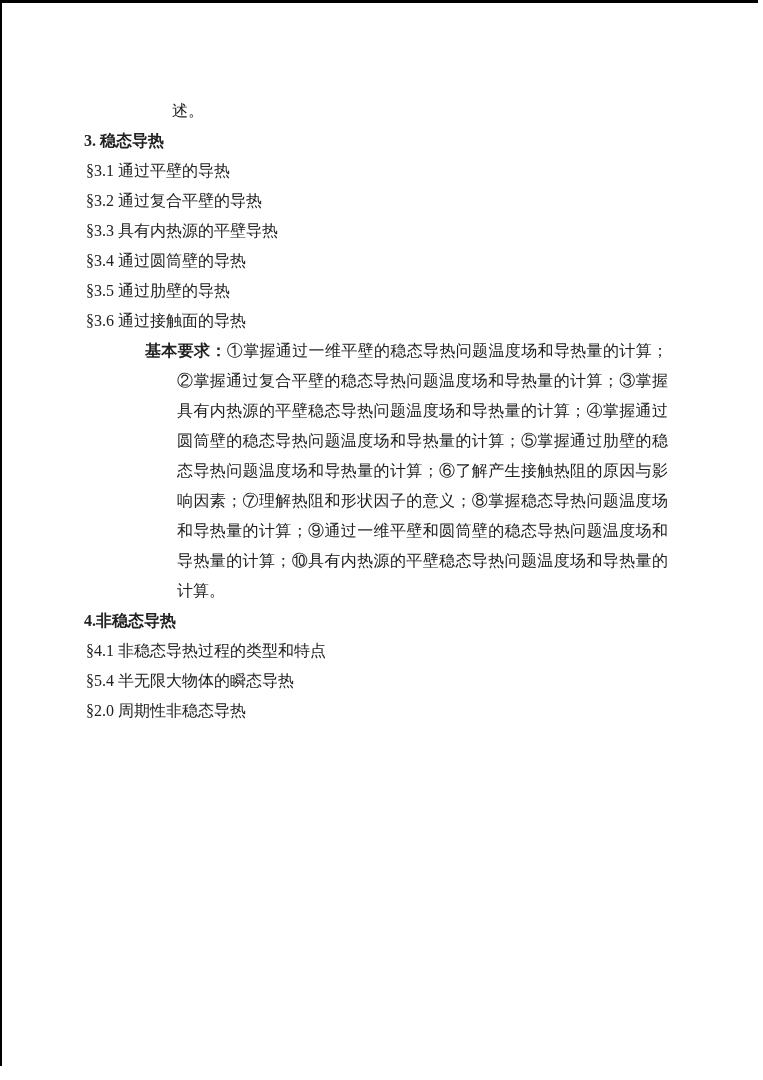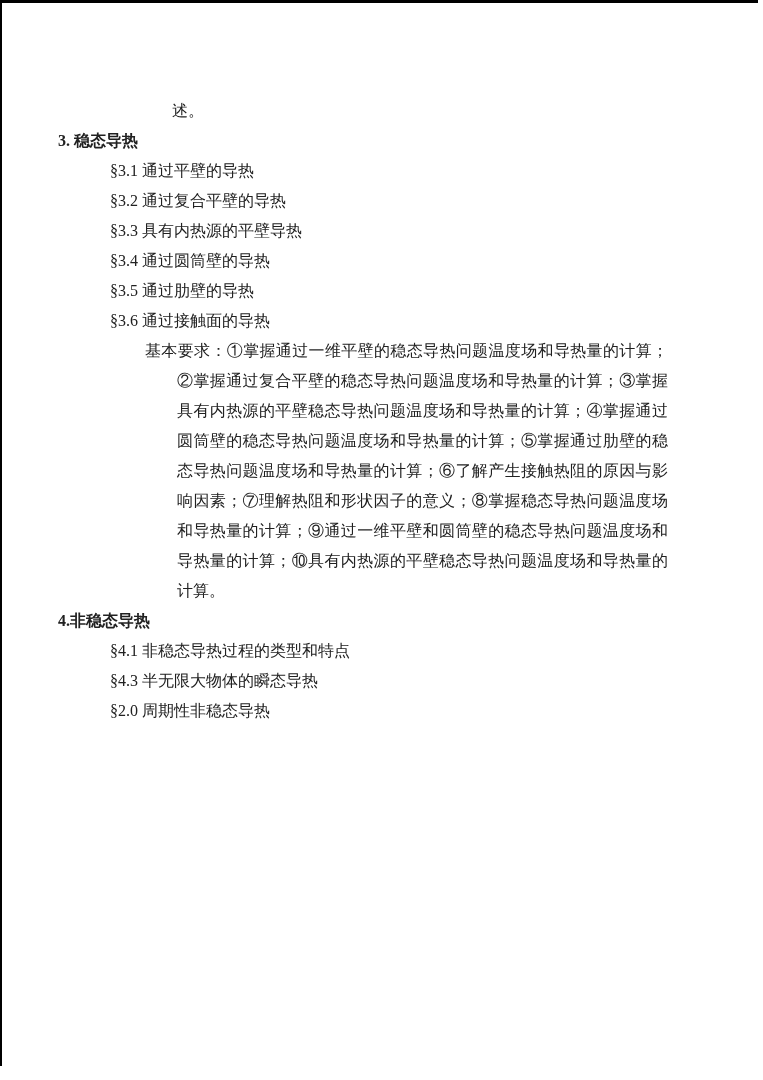--- a/index.html
+++ b/index.html
@@ -29,29 +29,29 @@
   }
   .content {
     position: absolute;
     top: 96px;
     left: 0;
     width: 763px;
     font-size: 16px;
     line-height: 30px;
   }
   .cont-line   { margin-left: 172px; }
-  .sec-heading { margin-left: 58px; font-weight: bold; }
-  .topic       { margin-left: 110px; }
+  .sec-heading { margin-left: 84px; font-weight: bold; }
+  .topic       { margin-left: 86px; }
   .req {
     margin-left: 177px;
     width: 491px;
     text-indent: -32px;
     text-align: justify;
   }
-  .req .req-label { font-weight: normal; }
+  .req .req-label { font-weight: bold; }
 </style>
 </head>
 <body>
 
 <div class="page-border-top"></div>
 <div class="page-border-left"></div>
 
 <div class="content">
 
   <div class="cont-line">述。</div>
@@ -63,17 +63,17 @@
   <div class="topic">§3.3 具有内热源的平壁导热</div>
   <div class="topic">§3.4 通过圆筒壁的导热</div>
   <div class="topic">§3.5 通过肋壁的导热</div>
   <div class="topic">§3.6 通过接触面的导热</div>
 
   <div class="req"><span class="req-label">基本要求：</span><span>①掌握通过一维平壁的稳态导热问题温度场和导热量的计算；②掌握通过复合平壁的稳态导热问题温度场和导热量的计算；③掌握具有内热源的平壁稳态导热问题温度场和导热量的计算；④掌握通过圆筒壁的稳态导热问题温度场和导热量的计算；⑤掌握通过肋壁的稳态导热问题温度场和导热量的计算；⑥了解产生接触热阻的原因与影响因素；⑦理解热阻和形状因子的意义；⑧掌握稳态导热问题温度场和导热量的计算；⑨通过一维平壁和圆筒壁的稳态导热问题温度场和导热量的计算；⑩具有内热源的平壁稳态导热问题温度场和导热量的计算。</span></div>
 
   <div class="sec-heading">4.非稳态导热</div>
 
   <div class="topic">§4.1 非稳态导热过程的类型和特点</div>
-  <div class="topic">§4.3 半无限大物体的瞬态导热</div>
+  <div class="topic">§5.4 半无限大物体的瞬态导热</div>
   <div class="topic">§2.0 周期性非稳态导热</div>
 
 
 </div>
 
 </body></html>

